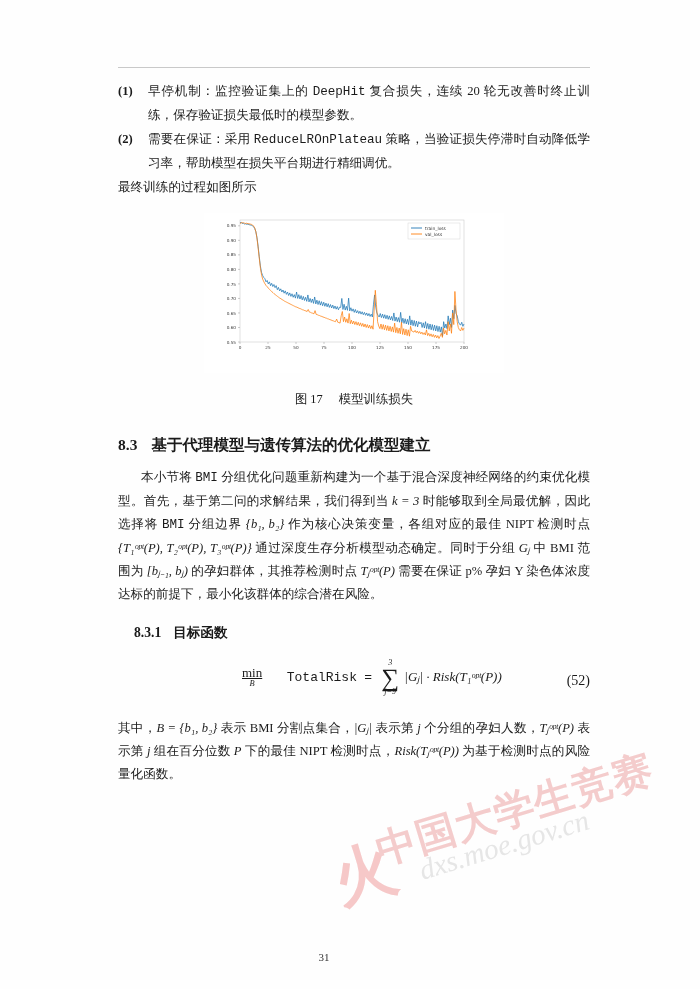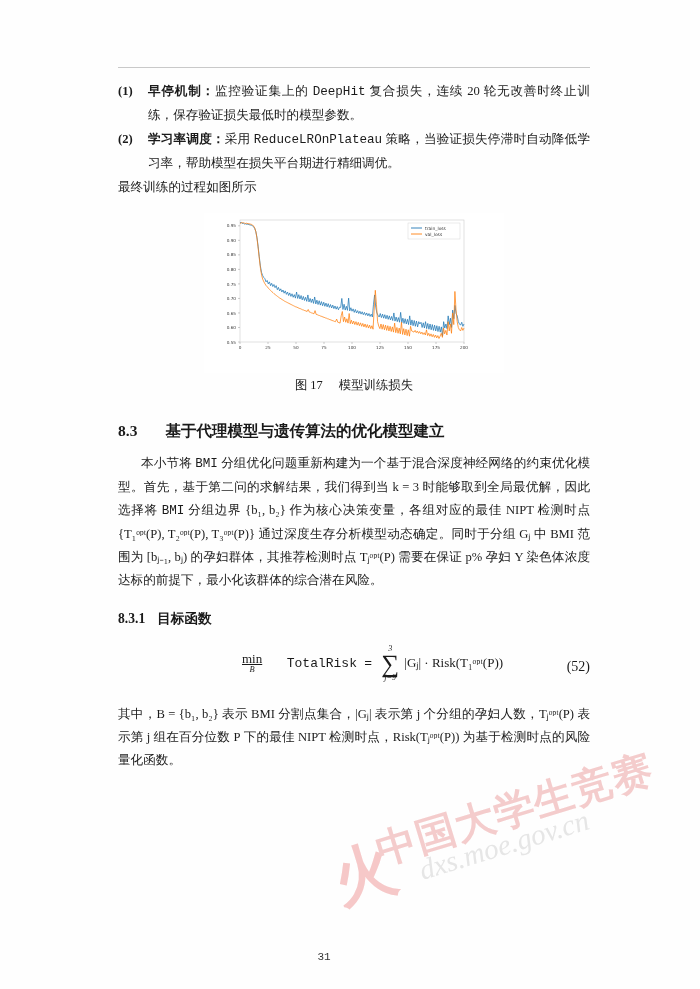--- a/index.html
+++ b/index.html
@@ -95,58 +95,59 @@
     margin-bottom: 1px;
     text-align: justify;
   }
   ol.enum > li .marker {
     position: absolute;
     left: 0;
     top: 0;
     font-weight: bold;
     font-size: 12.6px;
   }
-  .bterm { font-weight: bold; }
+  .bterm { font-weight: normal; }
   .rm { font-family: Liberation Mono, monospace; }
 
   p.para {
     font-size: 12.6px;
     line-height: 23px;
     margin: 0 0 0 0;
     text-align: justify;
   }
   p.indent { text-indent: 23px; }
 
   
   h2.sec {
     font-size: 15.5px;
     font-weight: bold;
     margin: 26px 0 10px 0;
     line-height: 22px;
   }
-  h2.sec .num { font-weight: bold; margin-right: 28px; font-family:"Liberation Serif",serif;}
+  h2.sec .num { font-weight: bold; margin-right: 14px; font-family:"Liberation Serif",serif;}
   h3.subsec {
     font-size: 13.6px;
     font-weight: bold;
-    margin: 17px 0 6px 0;
+    margin: 17px 0 6px 16px;
     line-height: 20px;
   }
   h3.subsec .num { font-weight: bold; margin-right: 12px; font-family:"Liberation Serif",serif;}
 
   
-  .mi { font-family: "Liberation Serif", serif; }
+  .mi { font-style: italic; font-family: "Liberation Serif", serif; }
 
   
   .figure {
     margin: 14px 0 0 0;
     text-align: center;
   }
   .figcap {
     text-align: center;
     font-size: 12.4px;
+    margin-top: 14px;
   }
   .figcap .gap { display: inline-block; width: 16px; }
 
   
   .eqblock {
     position: relative;
     margin: 16px 0 10px 0;
     height: 48px;
   }
   .eqbody {
@@ -183,21 +184,21 @@
 
   .pagenum {
     position: absolute;
     left: 0;
     top: 951px;
     width: 648px;
     text-align: center;
     font-size: 11px;
     color: #333;
     z-index: 2;
-    font-family: Liberation Mono, monospace;
+    font-family: Liberation Serif, serif;
   }
 
   
   .chartwrap {
     display: inline-block;
     position: relative;
     width: 300px;
     height: 160px;
     background: #ffffff;
   }
@@ -220,21 +221,21 @@
 
   <div class="rule"></div>
 
   <div class="col">
 
     <ol class="enum">
       <li>
         <span class="marker">(1)</span><span class="bterm">早停机制：</span><span>监控验证集上的 </span><span class="rm">DeepHit</span><span> 复合损失，连续 20 轮无改善时终止训练，保存验证损失最低时的模型参数。</span>
       </li>
       <li>
-        <span class="marker">(2)</span><span class="bterm">学习率调度：</span><span>采用 </span><span class="rm">ReduceLROnPlateau</span><span> 策略，当验证损失停滞时自动降低学习率，帮助模型在损失平台期进行精细调优。</span>
+        <span class="marker">(2)</span><span class="bterm">需要在保证：</span><span>采用 </span><span class="rm">ReduceLROnPlateau</span><span> 策略，当验证损失停滞时自动降低学习率，帮助模型在损失平台期进行精细调优。</span>
       </li>
     </ol>
 
     <p class="para">最终训练的过程如图所示</p>
 
     <div class="figure">
       <div class="chartwrap">
         <svg class="chart" width="300" height="152" viewBox="0 0 300 152">
           <rect x="0" y="0" width="300" height="152" fill="#ffffff"></rect>
 

